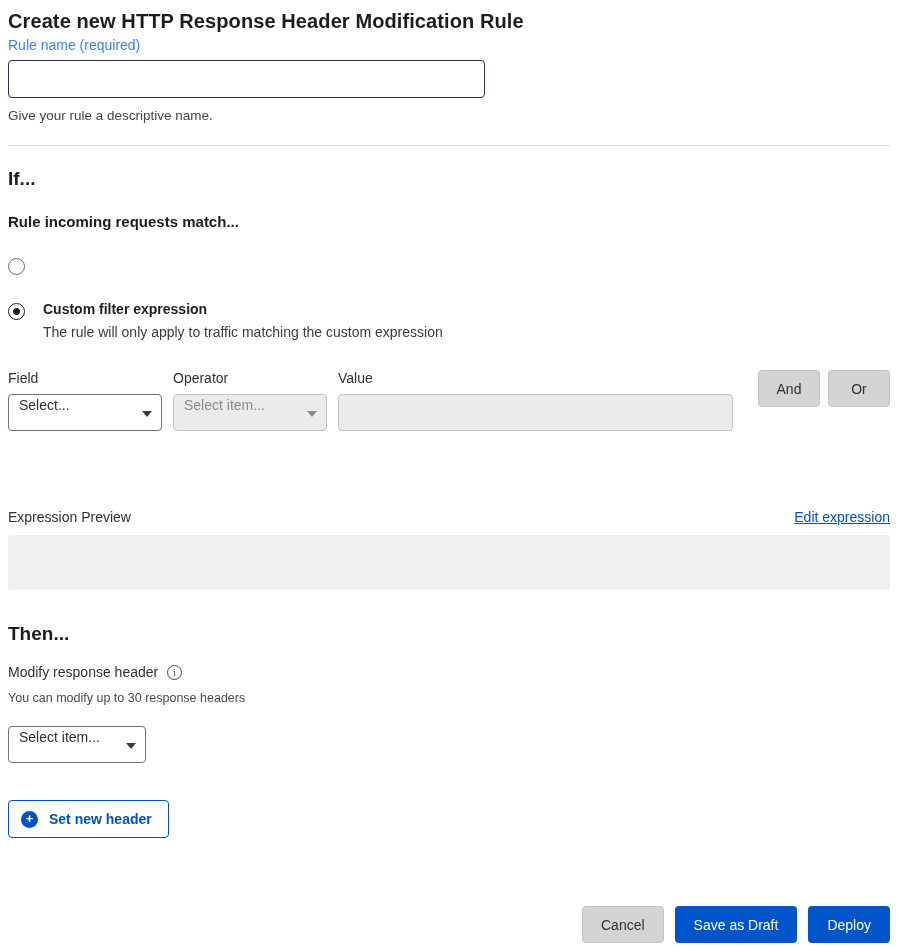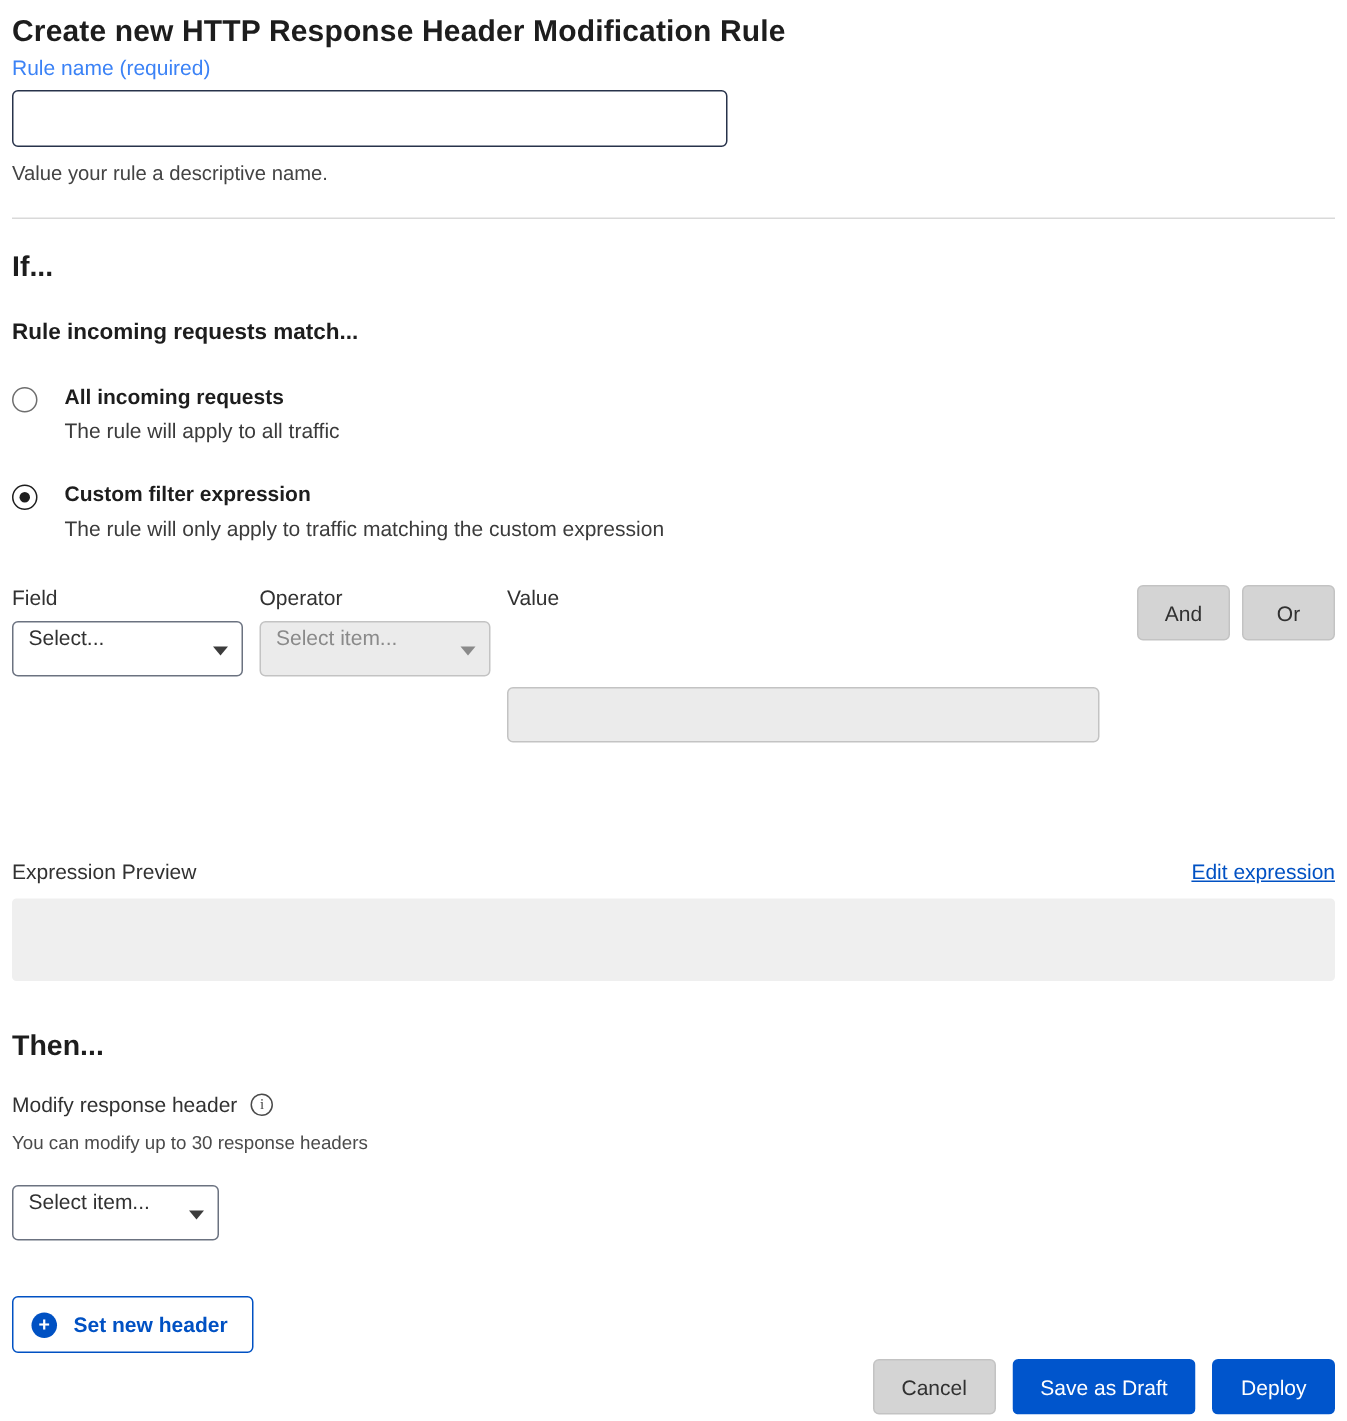--- a/index.html
+++ b/index.html
@@ -280,33 +280,29 @@
 </style>
 </head>
 <body>
 
 <div class="page">
 
   <h1 class="page-title">Create new HTTP Response Header Modification Rule</h1>
 
   <div class="field-label">Rule name (required)</div>
   <input class="text-input" type="text" value="" placeholder="" style="">
-  <div class="help-text">Value your rule a descriptive name.</div>
+  <div class="help-text">Give your rule a descriptive name.</div>
 
   <hr class="divider">
 
   <div class="section-heading">If...</div>
   <div class="sub-heading">Rule incoming requests match...</div>
 
   <div class="radio-row">
     <div class="radio"></div>
-    <div class="radio-texts">
-      <div class="radio-title">All incoming requests</div>
-      <div class="radio-desc">The rule will apply to all traffic</div>
-    </div>
   </div>
 
   <div class="radio-row">
     <div class="radio checked"></div>
     <div class="radio-texts">
       <div class="radio-title">Custom filter expression</div>
       <div class="radio-desc">The rule will only apply to traffic matching the custom expression</div>
     </div>
   </div>
 
@@ -321,21 +317,21 @@
     </div>
 
     <div class="expr-col" style="width:166px; margin-left:11px;">
       <div class="col-label">Operator</div>
       <div class="select disabled">
         <span>Select item...</span>
         <span class="caret"></span>
       </div>
     </div>
 
-    <div class="expr-col" style="margin-left:11px;gap:44px;">
+    <div class="expr-col" style="margin-left:11px;">
       <div class="col-label">Value</div>
       <input class="value-input" type="text" value="" placeholder="" style="">
     </div>
 
     <button class="gray-btn" style="margin-left:25px;">And</button>
     <button class="gray-btn" style="margin-left:8px;">Or</button>
   </div>
 
   <div class="preview-head">
     <div class="preview-label">Expression Preview</div>

